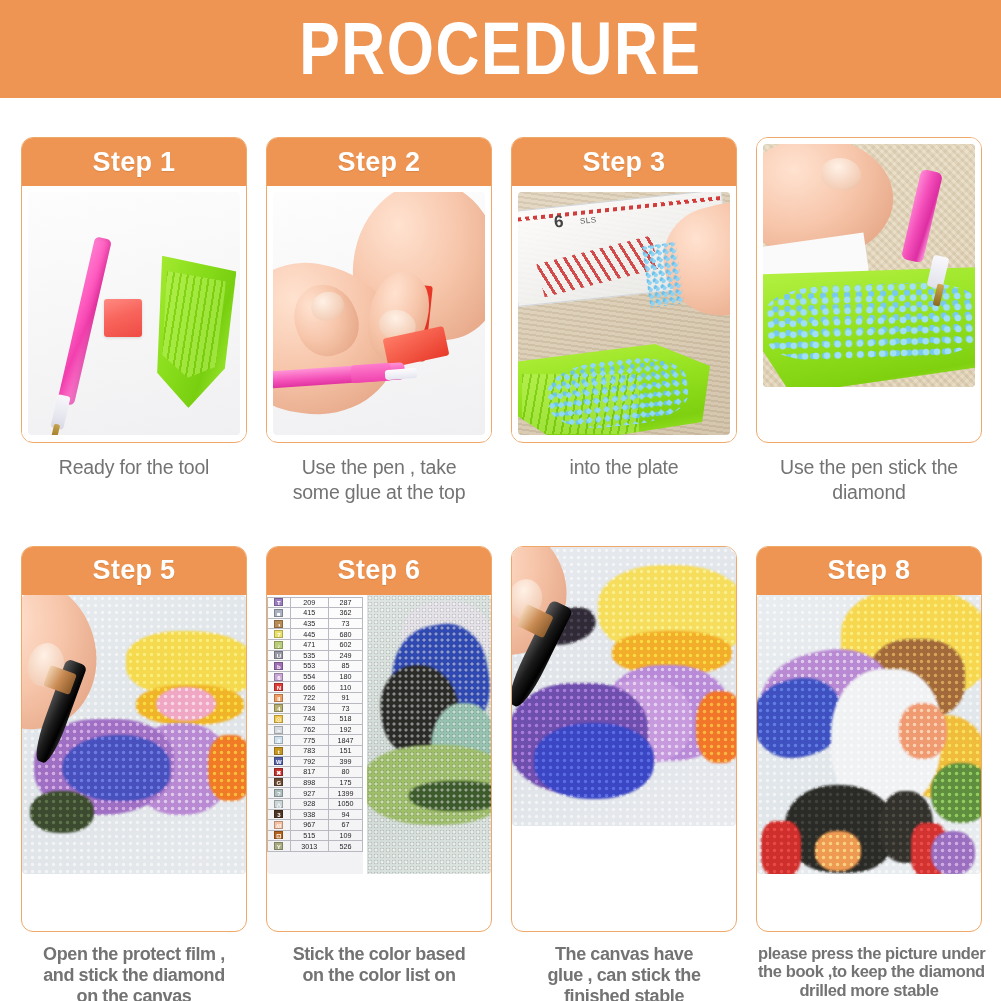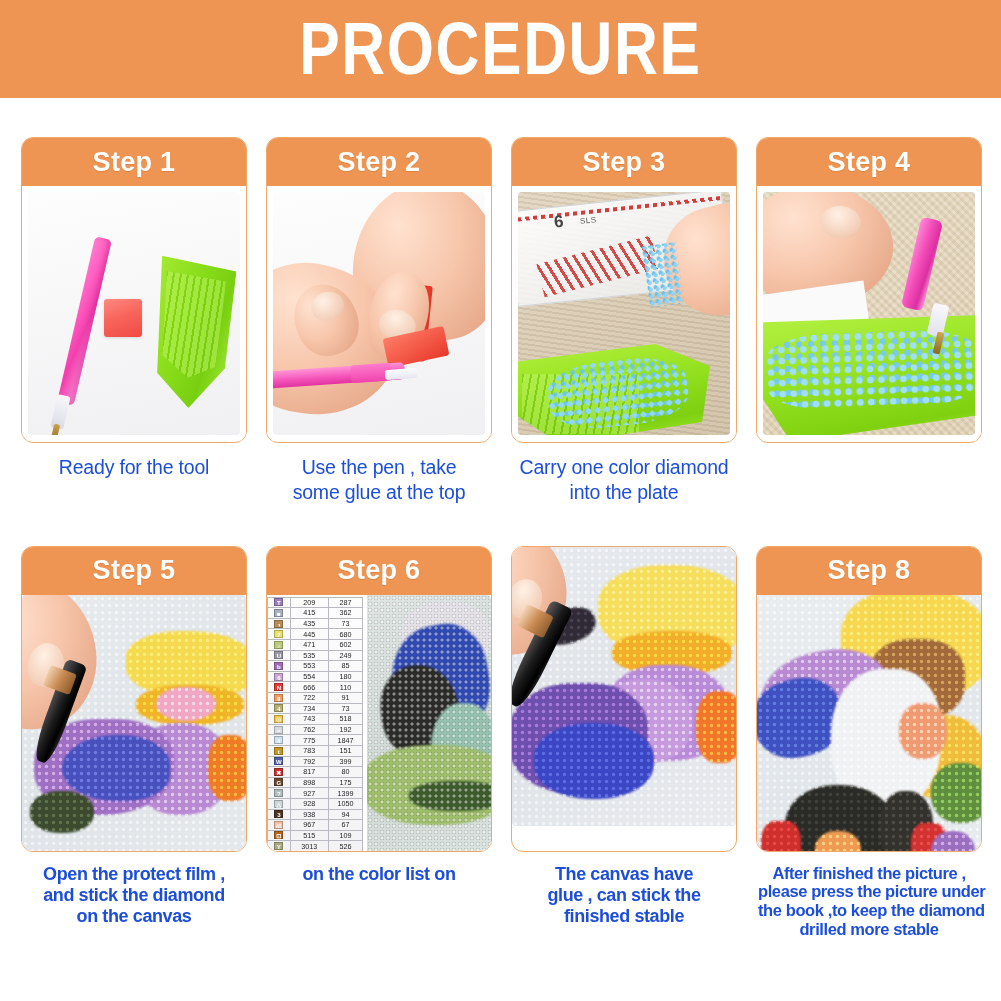--- a/index.html
+++ b/index.html
@@ -44,21 +44,21 @@
 
   .card {
     width: 226px;
     border-radius: 12px;
     overflow: hidden;
     border: 1.5px solid #f0a868;
     background: #ffffff;
     position: relative;
   }
   .card-top { height: 306px; }
-  .card-bottom { height: 306px; }
+  .card-bottom { height: 386px; }
 
   .card-head {
     height: 48px;
     background: #ef9553;
     display: flex; align-items: center; justify-content: center;
     position: relative;
     z-index: 3;
   }
   .card-head-label {
     color: #ffffff;
@@ -80,21 +80,21 @@
     position: relative;
     width: 100%; height: 100%;
     overflow: hidden;
     border-radius: 4px;
   }
 
   
   .caption {
     margin-top: 12px;
     text-align: center;
-    color: #1d4ed8;
+    color: #737373;
     font-size: 19.5px;
     line-height: 1.3;
     padding: 0 2px;
     letter-spacing: -0.2px;
   }
   .caption-tight { font-size: 18px; line-height: 1.18; letter-spacing: -0.4px; font-weight: bold; }
   .caption .ln { display: block; white-space: nowrap; }
 
   
   .s1 { background:#fefefe; }
@@ -511,45 +511,45 @@
             <div class="tray3">
               <div class="tray3-shape">
                 <div class="tray3-ribs"></div>
               </div>
             </div>
             <div class="beads3"></div>
           </div>
         </div>
       </div>
       <div class="caption">
-        <span class="ln">Carry one color diamond</span>
         <span class="ln">into the plate</span>
       </div>
     </div>
 
     <div class="cell">
       <div class="card card-top">
-        <div class="card-head">
-          <span class="card-head-label">Step 4</span>
-        </div>
         <div class="card-body">
           <div class="photo s4">
             <div class="bg-cloth"></div>
             <div class="skin hand4"></div>
             <div class="nail nail4"></div>
             <div class="paper4"></div>
             <div class="tray4">
               <div class="tray4-shape"></div>
             </div>
             <div class="beads4"></div>
             <div class="pen4"></div>
             <div class="pen4-tip"></div>
             <div class="pen4-nib"></div>
           </div>
         </div>
+      </div>
+      <div class="caption">
+        <span class="ln">Use the pen stick the</span>
+        <span class="ln">diamond</span>
       </div>
     </div>
 
   </div>
 
   <div class="row row-bottom">
 
     <div class="cell">
       <div class="card card-bottom">
         <div class="card-head">
@@ -721,20 +721,21 @@
               <div class="blob c-dark"></div>
               <div class="blob c-teal"></div>
               <div class="blob c-green"></div>
               <div class="blob c-darkgreen"></div>
               <div class="bead-grid2"></div>
             </div>
           </div>
         </div>
       </div>
       <div class="caption caption-tight">
+        <span class="ln">Stick the color based</span>
         <span class="ln">on the color list on</span>
       </div>
     </div>
 
     <div class="cell">
       <div class="card card-bottom">
         <div class="card-body">
           <div class="photo s7">
             <div class="base"></div>
             <div class="blob b-yellow"></div>
@@ -780,21 +781,20 @@
             <div class="blob b-dark2"></div>
             <div class="blob b-red"></div>
             <div class="blob b-red2"></div>
             <div class="blob b-orange"></div>
             <div class="blob b-purple"></div>
             <div class="bead-grid"></div>
           </div>
         </div>
       </div>
       <div class="caption caption-tight" style="font-size:16.5px;line-height:1.14;">
-        <span class="ln">After finished the picture ,</span>
         <span class="ln">please press the picture under</span>
         <span class="ln">the book ,to keep the diamond</span>
         <span class="ln">drilled more stable</span>
       </div>
     </div>
 
   </div>
 </div>
 
 </body></html>

